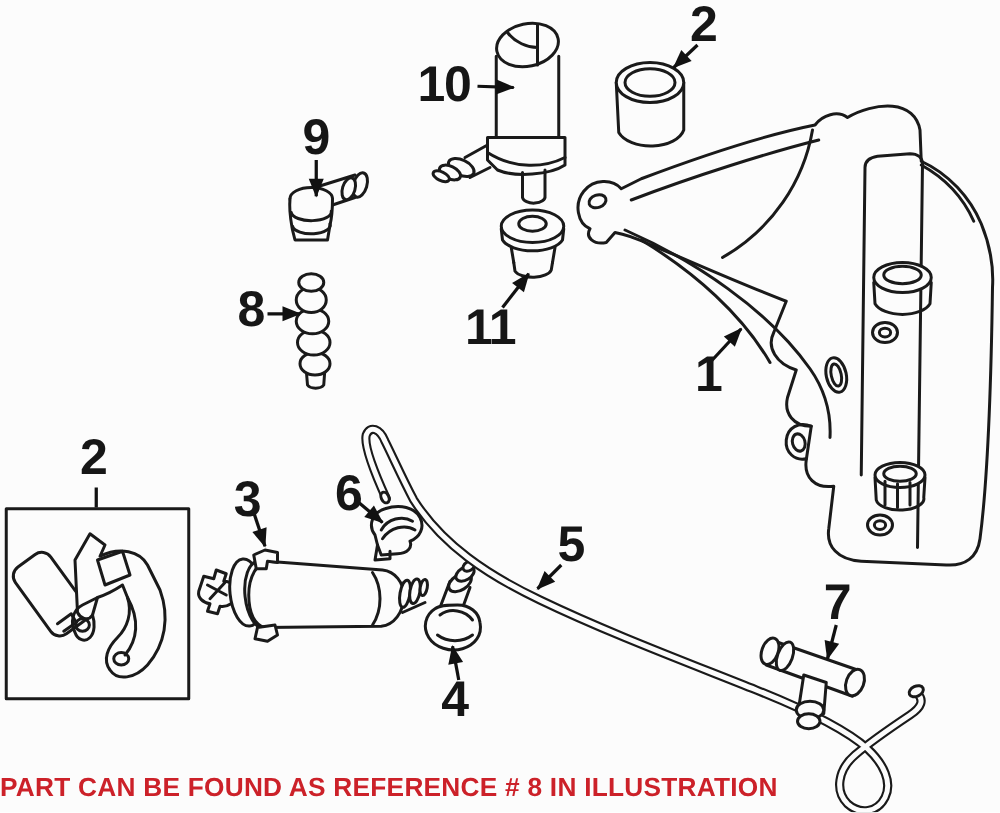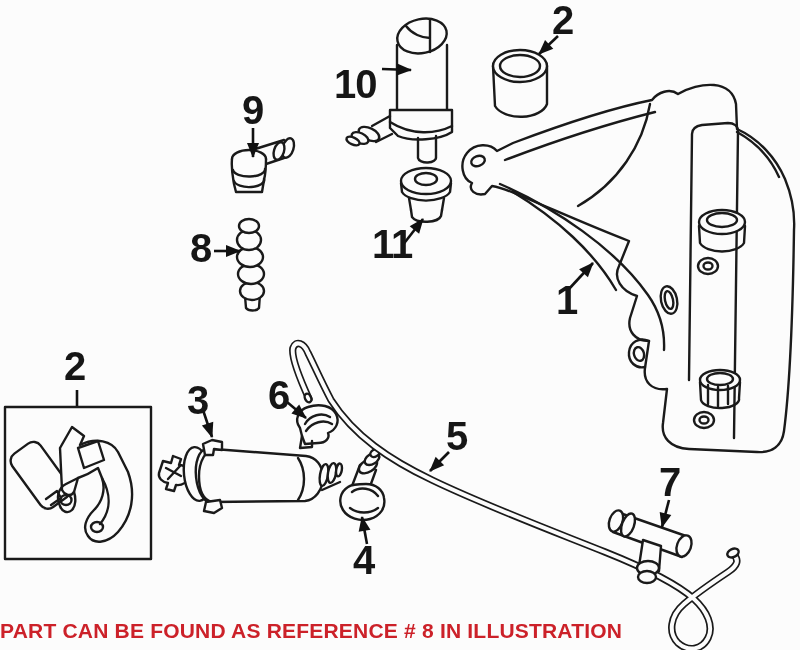--- a/index.html
+++ b/index.html
@@ -223,16 +223,16 @@
 
   <div class="callout" style="left:556px;top:280px">1</div>
   <div class="callout" style="left:64px;top:346px">2</div>
   <div class="callout" style="left:187px;top:380px">3</div>
   <div class="callout" style="left:353px;top:540px">4</div>
   <div class="callout" style="left:446px;top:416px">5</div>
   <div class="callout" style="left:268px;top:375px">6</div>
   <div class="callout" style="left:659px;top:462px">7</div>
   <div class="callout" style="left:190px;top:228px">8</div>
   <div class="callout" style="left:242px;top:90px">9</div>
-  <div class="callout" style="left:334px;top:64px">10</div>
-  <div class="callout" style="left:372px;top:224px">11</div>
+  <div class="callout" style="left:334px;top:48px">10</div>
+  <div class="callout" style="left:372px;top:242px">11</div>
   <div class="callout" style="left:552px;top:0px">2</div>
 </div>
 
 </body></html>

